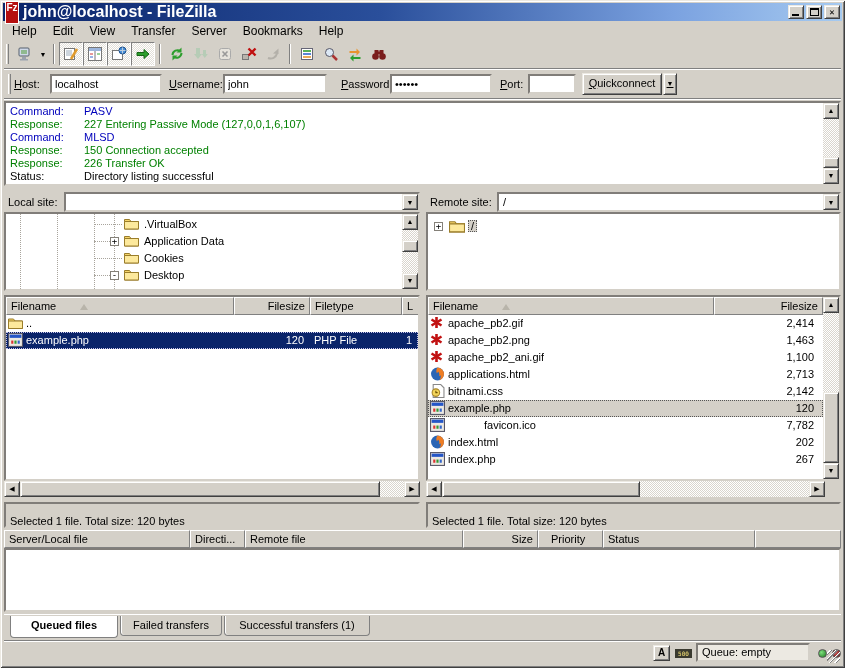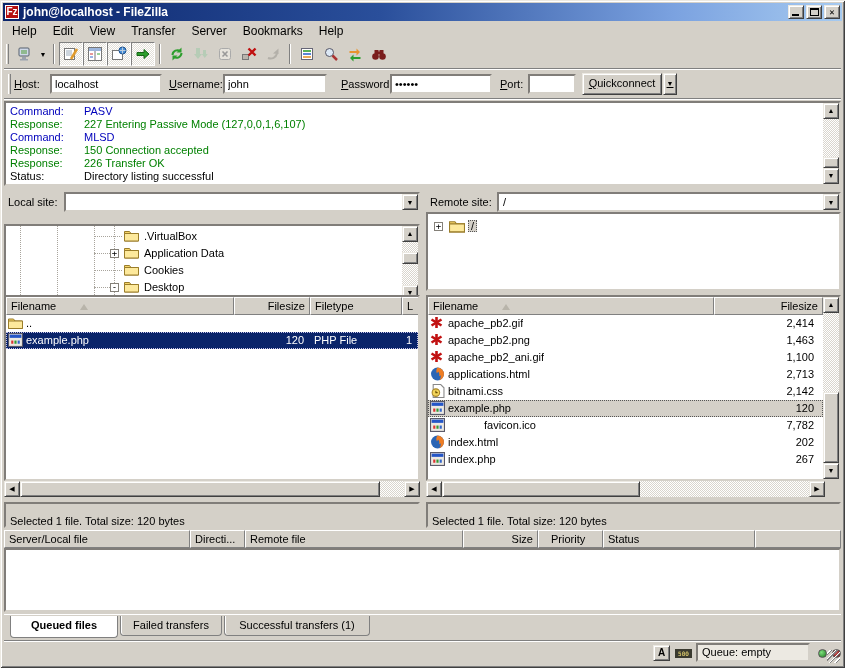--- a/index.html
+++ b/index.html
@@ -16,23 +16,23 @@
            box-shadow: inset 1px 1px 0 #fff, inset -1px -1px 0 #808080; }
   .etch { height:2px; border-top:1px solid #808080; border-bottom:1px solid #fff; }
   .dither { background-color:#fff;
             background-image: conic-gradient(#d9d5cd 25%, #fff 0 50%, #d9d5cd 0 75%, #fff 0);
             background-size:2px 2px; }
 
   
   .titlebar { left:3px; top:3px; width:839px; height:18px;
               background: linear-gradient(90deg,#0a246a 0%, #2a4f9b 45%, #7ba2e0 80%, #a6caf0 100%);
               display:flex; align-items:center; padding:0 2px; }
-  .fzicon { width:14px; height:14px; background:#b40f0f; border:1px solid #fff; color:#fff;
+  .fzicon { width:14px; height:23px; background:#b40f0f; border:1px solid #fff; color:#fff;
             font-weight:bold; font-size:10px; line-height:12px; text-align:center; margin-right:4px; }
-  .title-text { color:#fff; font-weight:bold; font-size:12px; flex:1; white-space:nowrap; }
+  .title-text { color:#fff; font-weight:bold; font-size:16px; flex:1; white-space:nowrap; }
   .winbtn { width:16px; height:14px; margin-left:2px; position:relative; font-size:9px; font-weight:bold;
             text-align:center; line-height:12px; color:#000; font-family:"DejaVu Sans Mono",monospace; }
   .minglyph { position:absolute; left:3px; bottom:2px; width:7px; border-bottom:2px solid #000; }
   .maxglyph { position:absolute; left:3px; top:2px; width:9px; height:8px; border:1px solid #000; border-top-width:2px; }
 
   
   .menubar { left:4px; top:22px; width:837px; height:18px; display:flex; align-items:center; }
   .menu-item { padding:2px 8px; font-size:12px; }
 
   
@@ -299,21 +299,21 @@
   <div class="combo" style="left:64px;width:356px;">
     <div class="combo-dd">▼</div>
   </div>
 
   <span class="sitelabel" style="left:430px;">Remote site:</span>
   <div class="combo" style="left:497px;width:344px;">
     <div class="combo-text">/</div>
     <div class="combo-dd">▼</div>
   </div>
 
-  <div class="abs treepane" style="left:4px;top:224px;width:416px;height:79px;">
+  <div class="abs treepane" style="left:4px;top:212px;width:416px;height:79px;">
     <div class="guide" style="left:14px;"></div>
     <div class="guide" style="left:51px;"></div>
     <div class="guide" style="left:88px;"></div>
     <div class="guide" style="left:108px;"></div>
     <div class="trow" style="top:2px;right:16px;">
       <span class="tconn" style="left:88px;width:28px;"></span>
       <svg class="ticon" style="left:118px;" width="15" height="13" viewBox="0 0 15 13">
           <path fill="#f6d56a" stroke="#9a7d2a" d="M.5 2.5h5l1.5 2h7.5v7.5H.5z"></path>
           <path fill="#fde99c" stroke="#9a7d2a" d="M.5 4.5h14v7.5H.5z"></path>
         </svg>

